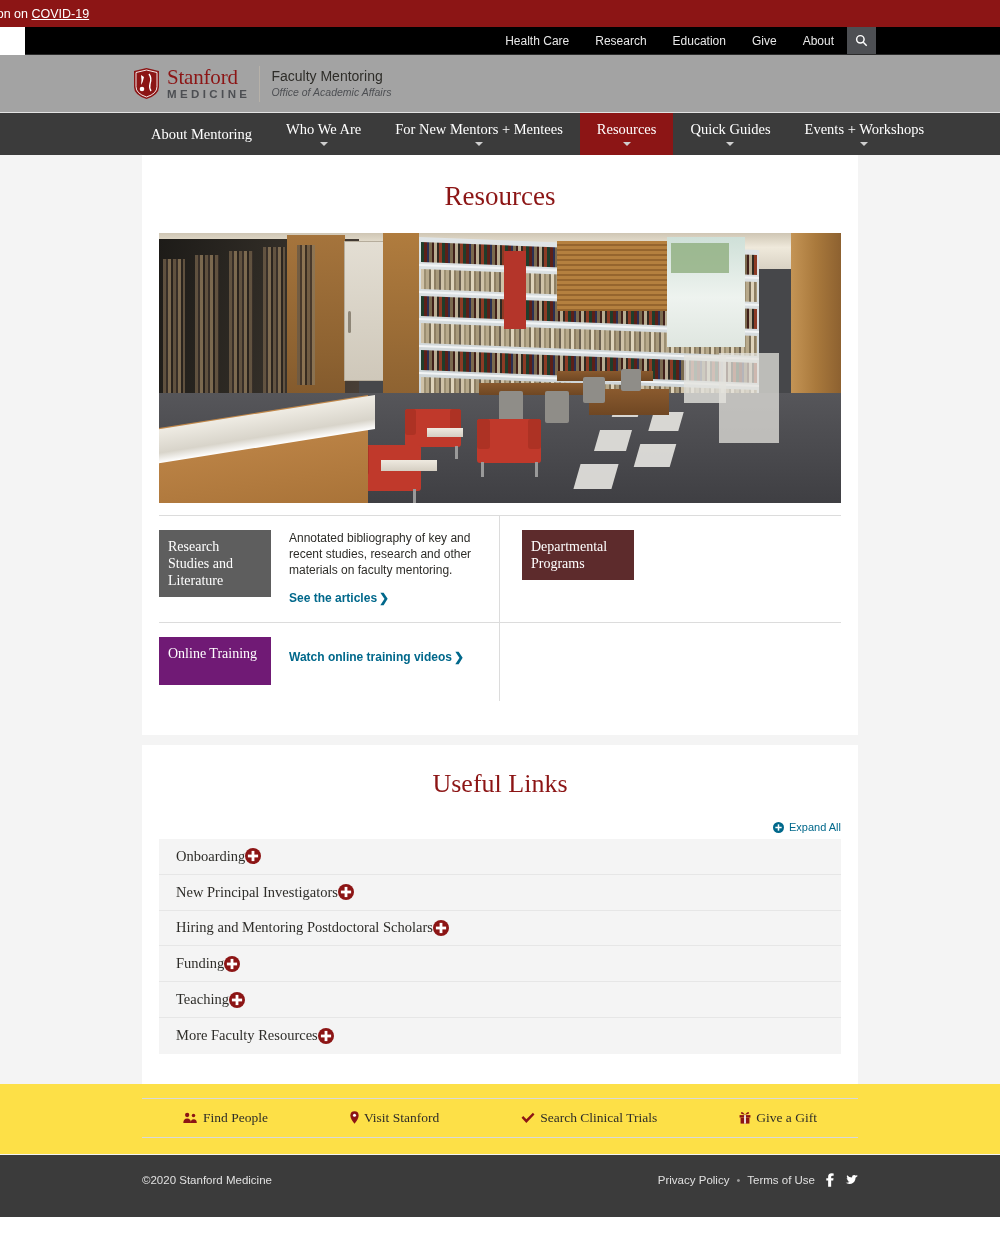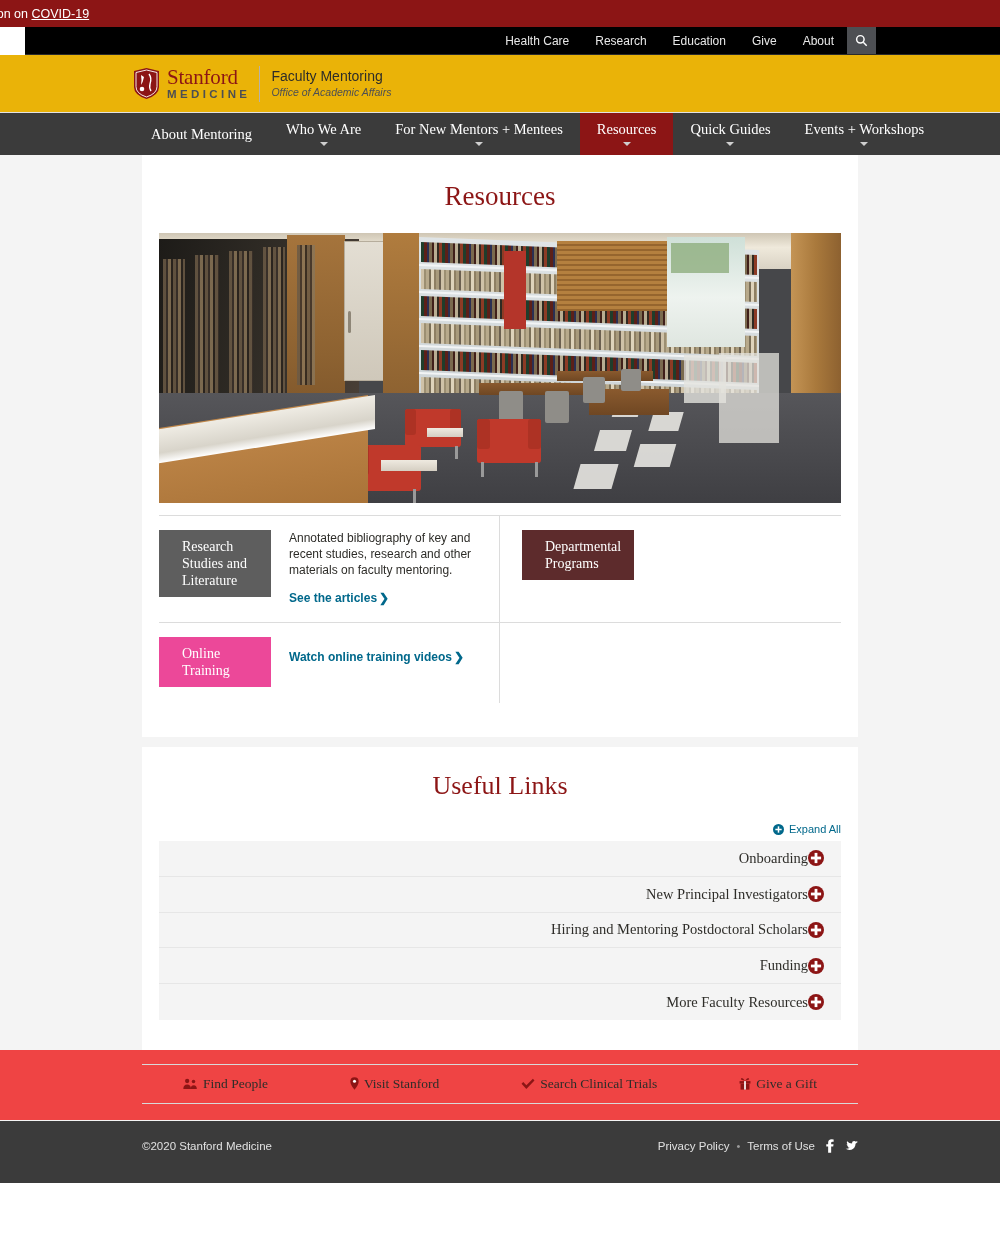--- a/index.html
+++ b/index.html
@@ -61,21 +61,21 @@
     display: flex;
     align-items: center;
     justify-content: center;
     cursor: pointer;
     margin-right: 124px;
   }
   .search-btn svg { display: block; }
 
   
   .brand-bar {
-    background: #eab308;
+    background: #a3a3a3;
     height: 58px;
     display: flex;
     align-items: center;
     padding-left: 134px;
     border-bottom: 1px solid #e3e3e3;
   }
   .shield {
     width: 25px;
     height: 31px;
     margin-right: 8px;
@@ -302,21 +302,21 @@
   .card.left  { padding-right: 22px; border-right: 1px solid #dcdcdc; }
   .card.right { padding-left: 22px; }
   .card-label {
     width: 112px;
     flex: none;
     min-height: 48px;
     color: #ffffff;
     font-family: "Liberation Serif", serif;
     font-size: 14px;
     line-height: 17px;
-    padding: 8px 23px;
+    padding: 8px 9px;
     align-self: flex-start;
   }
   .card-body { padding-left: 18px; }
   .card-desc {
     font-size: 12px;
     line-height: 16px;
     color: #2e2d29;
   }
   .card-link {
     display: inline-block;
@@ -350,35 +350,35 @@
     justify-content: flex-end;
     align-items: center;
     gap: 5px;
     cursor: pointer;
   }
   .expand-all span { color: #00688b; font-size: 11px; }
   .accordion { width: 682px; margin: 0 auto; background: #f4f4f4; }
   .acc-item {
     display: flex;
     align-items: center;
-    justify-content: flex-end;
+    justify-content: flex-start;
     height: 35.8px;
     padding: 0 17px;
     border-bottom: 1px solid #e6e6e6;
     cursor: pointer;
   }
   .acc-item:last-child { border-bottom: none; }
   .acc-label {
     font-family: "Liberation Serif", serif;
     font-size: 14.5px;
     color: #2e2d29;
   }
 
   
-  .quick-wrap { background: #ef4444; padding: 14px 0 16px 0; }
+  .quick-wrap { background: #fde047; padding: 14px 0 16px 0; }
   .quick-links {
     width: 716px;
     margin: 0 auto;
     border-top: 1px solid #d9d9d9;
     border-bottom: 1px solid #d9d9d9;
     display: flex;
     justify-content: space-around;
     align-items: center;
     padding: 11px 0;
   }
@@ -580,21 +580,21 @@
             <a class="card-link" href="#"><span>See the articles</span><span class="chev">❯</span></a>
           </div>
         </div>
         <div class="card right">
           <div class="card-label" style="background:#5d2b2c;">Departmental Programs</div>
         </div>
       </div>
       <div class="hr-line"></div>
       <div class="card-row">
         <div class="card left">
-          <div class="card-label" style="background:#ec4899;font-family:Liberation Serif, serif;">Online Training</div>
+          <div class="card-label" style="background:#701a75;font-family:Liberation Serif, serif;">Online Training</div>
           <div class="card-body">
             <a class="card-link" href="#"><span>Watch online training videos</span><span class="chev">❯</span></a>
           </div>
         </div>
         <div class="card right"></div>
       </div>
     </div>
   </div>
 
   <div class="links-card">
@@ -627,20 +627,28 @@
       <div class="acc-item">
         <span class="acc-label">Hiring and Mentoring Postdoctoral Scholars</span>
         <svg width="16" height="16" viewBox="0 0 16 16">
           <circle cx="8" cy="8" r="8" fill="#8c1515"></circle>
           <rect x="6.6" y="2.9" width="2.8" height="10.2" fill="#ffffff"></rect>
           <rect x="2.9" y="6.6" width="10.2" height="2.8" fill="#ffffff"></rect>
         </svg>
       </div>
       <div class="acc-item">
         <span class="acc-label">Funding</span>
+        <svg width="16" height="16" viewBox="0 0 16 16">
+          <circle cx="8" cy="8" r="8" fill="#8c1515"></circle>
+          <rect x="6.6" y="2.9" width="2.8" height="10.2" fill="#ffffff"></rect>
+          <rect x="2.9" y="6.6" width="10.2" height="2.8" fill="#ffffff"></rect>
+        </svg>
+      </div>
+      <div class="acc-item">
+        <span class="acc-label">Teaching</span>
         <svg width="16" height="16" viewBox="0 0 16 16">
           <circle cx="8" cy="8" r="8" fill="#8c1515"></circle>
           <rect x="6.6" y="2.9" width="2.8" height="10.2" fill="#ffffff"></rect>
           <rect x="2.9" y="6.6" width="10.2" height="2.8" fill="#ffffff"></rect>
         </svg>
       </div>
       <div class="acc-item">
         <span class="acc-label">More Faculty Resources</span>
         <svg width="16" height="16" viewBox="0 0 16 16">
           <circle cx="8" cy="8" r="8" fill="#8c1515"></circle>

